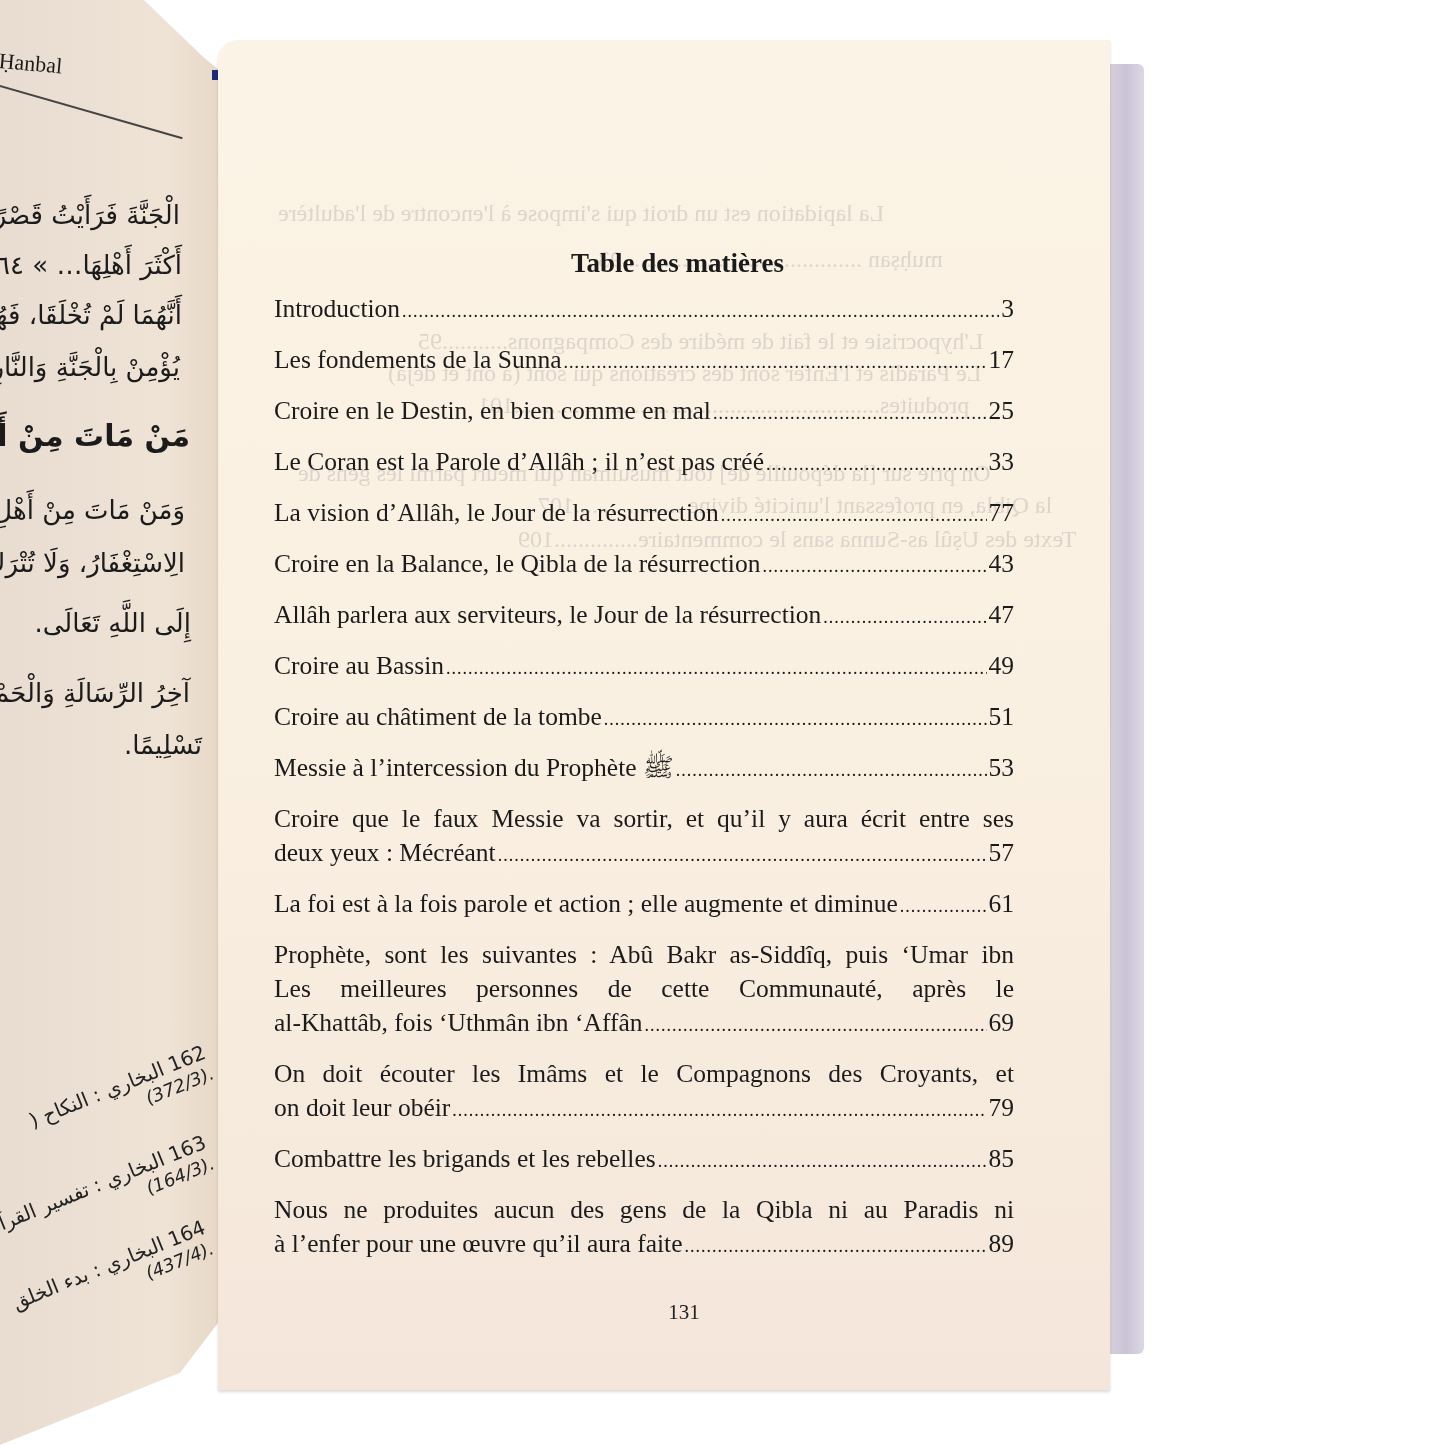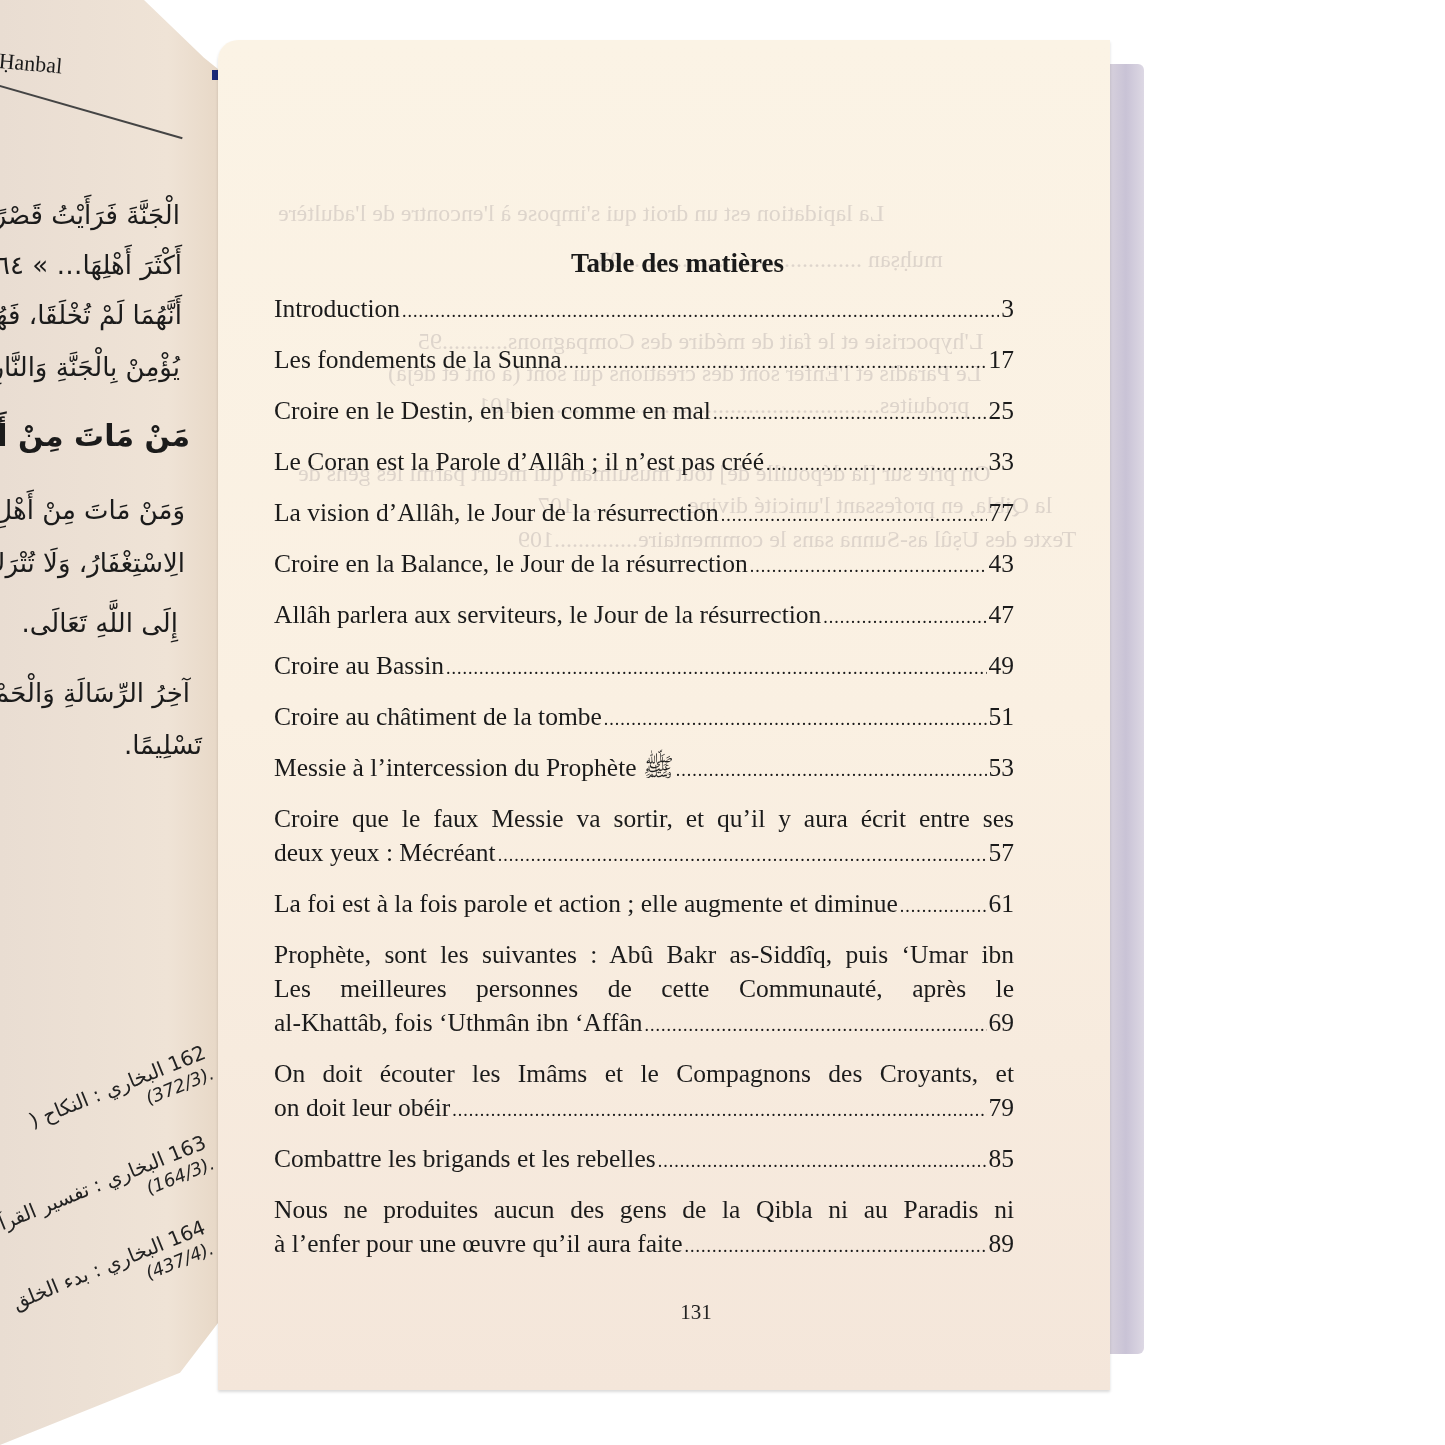--- a/index.html
+++ b/index.html
@@ -67,39 +67,39 @@
   .entry .text { white-space:nowrap; }
   .entry .pre { text-align:justify; text-align-last:justify; }
   .entry .dots {
     flex:1; overflow:hidden; white-space:nowrap; margin:0 2px; letter-spacing:1px; font-size:18px;
   }
   .entry .dots::before {
     content:"..............................................................................................................................................................";
   }
   .entry .page { white-space:nowrap; }
   .page-number {
-    position:absolute; left:12px; width:100%; top:1260px; text-align:center; font-size:21px; color:#222;
+    position:absolute; left:0; width:100%; top:1260px; text-align:center; font-size:21px; color:#222;
     padding-left:40px; box-sizing:border-box;
   }
 </style>
 </head>
 <body>
 
 <div class="left-page">
   <div class="left-header">Ḥanbal</div>
   <div class="left-rule"></div>
 
   <div class="arabic-line" style="top:200px;right:60px">الْجَنَّةَ فَرَأَيْتُ قَصْرًا »</div>
   <div class="arabic-line" style="top:250px;right:58px">أَكْثَرَ أَهْلِهَا… » ١٦٤ كَذَ</div>
   <div class="arabic-line" style="top:300px;right:58px">أَنَّهُمَا لَمْ تُخْلَقَا، فَهُوَ مُ</div>
   <div class="arabic-line" style="top:352px;right:60px">يُؤْمِنْ بِالْجَنَّةِ وَالنَّارِ.</div>
   <div class="arabic-line" style="top:418px;right:50px;font-size:30px;font-weight:bold">مَنْ مَاتَ مِنْ أَهْلِ الْقِ</div>
   <div class="arabic-line" style="top:495px;right:55px">وَمَنْ مَاتَ مِنْ أَهْلِ الْقِبْ</div>
   <div class="arabic-line" style="top:548px;right:55px">الِاسْتِغْفَارُ، وَلَا تُتْرَكُ ا</div>
-  <div class="arabic-line" style="top:608px;right:62px">إِلَى اللَّهِ تَعَالَى.</div>
+  <div class="arabic-line" style="top:608px;right:49px">إِلَى اللَّهِ تَعَالَى.</div>
   <div class="arabic-line" style="top:678px;right:50px">آخِرُ الرِّسَالَةِ وَالْحَمْ</div>
   <div class="arabic-line" style="top:730px;right:38px">تَسْلِيمًا.</div>
 
   <div class="footnote" style="top:1040px;right:40px">
     <span>162</span>
     <span>البخاري : النكاح (</span>
     <span class="ref">(372/3).</span>
   </div>
   <div class="footnote" style="top:1130px;right:40px">
     <span>163</span>
@@ -160,21 +160,21 @@
     </div>
     <div class="entry">
       <div class="line">
           <span class="text">La vision d’Allâh, le Jour de la résurrection </span>
           <span class="dots"></span>
           <span class="page">77</span>
         </div>
     </div>
     <div class="entry">
       <div class="line">
-          <span class="text">Croire en la Balance, le Jour de la résurrection </span>
+          <span class="text">Croire en la Balance, le Qibla de la résurrection </span>
           <span class="dots"></span>
           <span class="page">43</span>
         </div>
     </div>
     <div class="entry">
       <div class="line">
           <span class="text">Allâh parlera aux serviteurs, le Jour de la résurrection </span>
           <span class="dots"></span>
           <span class="page">47</span>
         </div>

